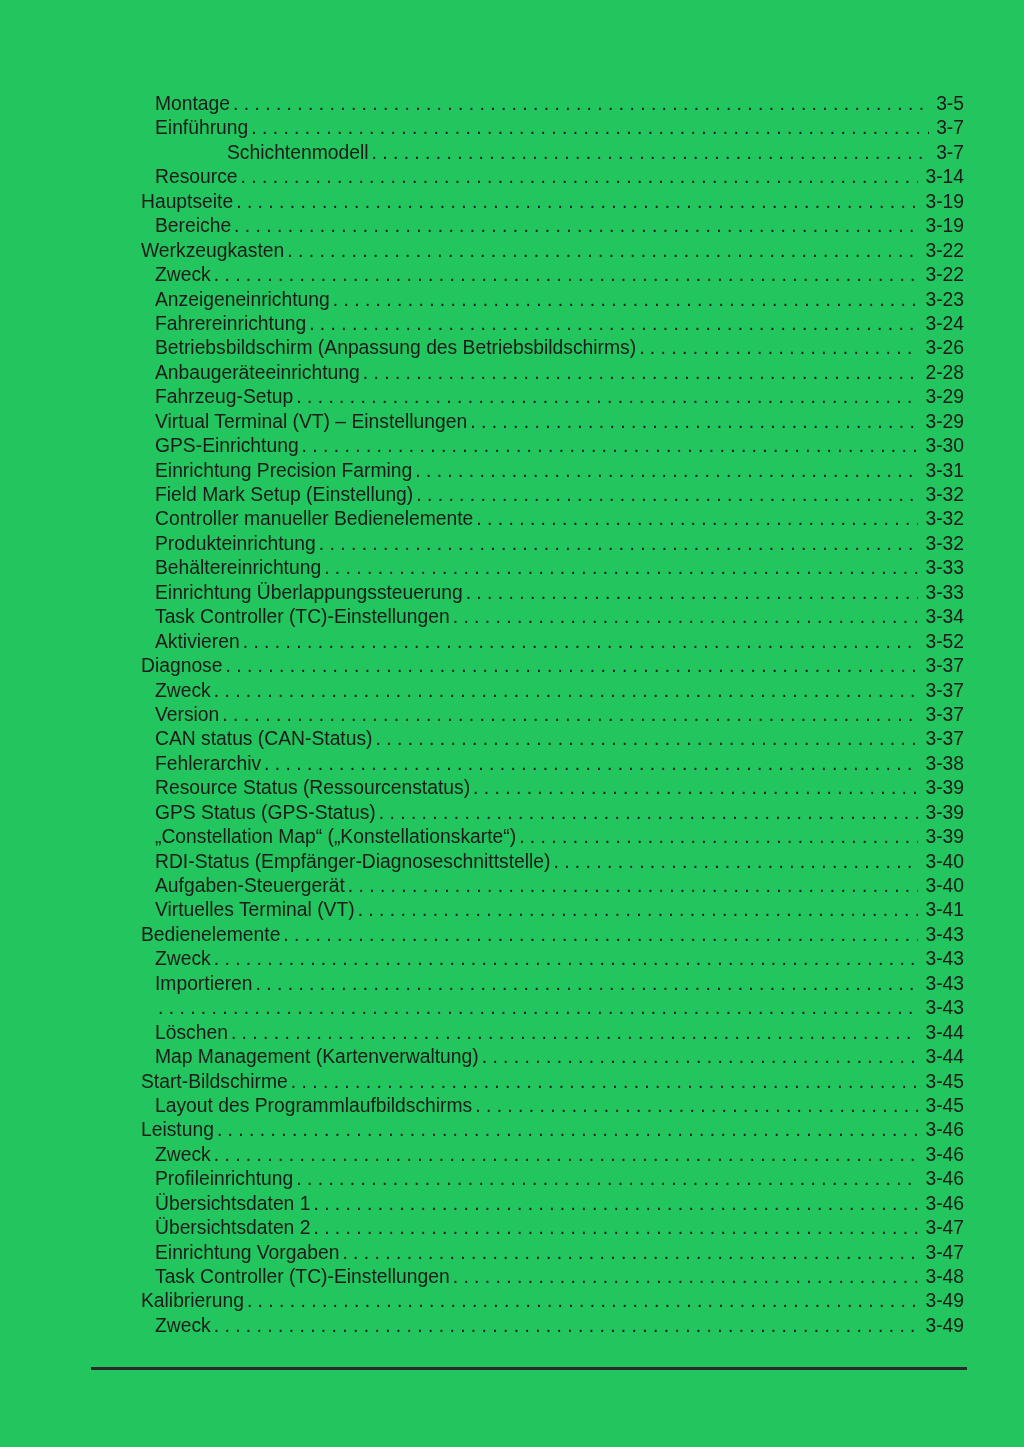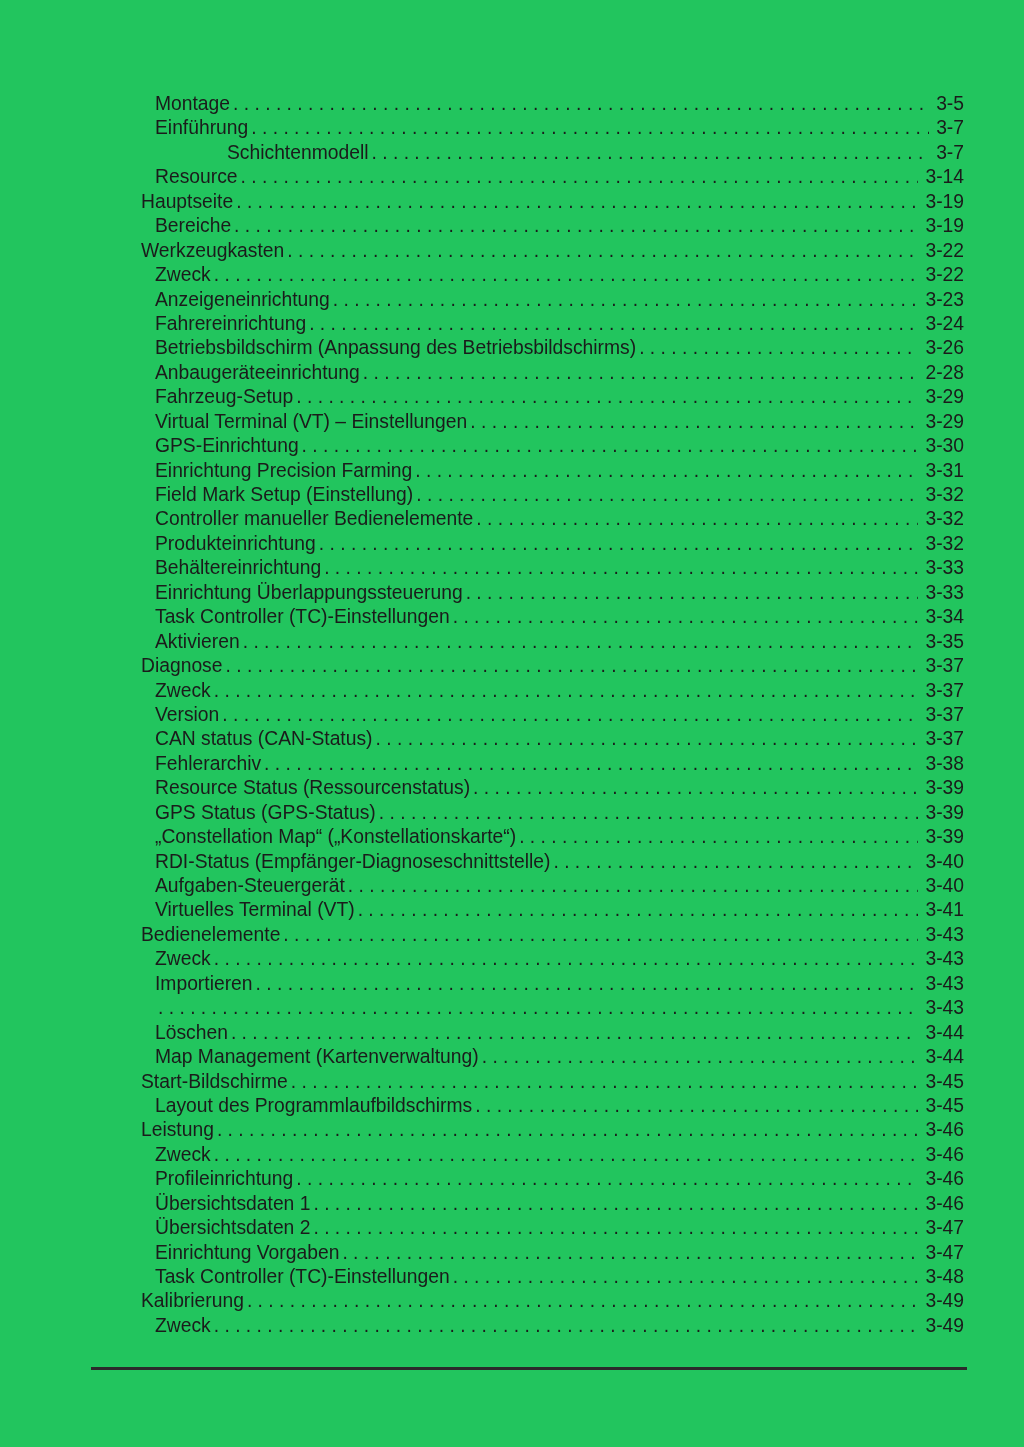--- a/index.html
+++ b/index.html
@@ -167,21 +167,21 @@
     <span class="toc-page">3-33</span>
   </div>
       <div class="toc-row lvl1">
     <span class="toc-label">Task Controller (TC)-Einstellungen</span>
     <span class="toc-leader" aria-hidden="true">. . . . . . . . . . . . . . . . . . . . . . . . . . . . . . . . . . . . . . . . . . . . . . . . . . . . . . . . . . . . . . . . . . . . . . . . . . . . . . . . . . . . . . . . . . . . . . . . . . . . . . . . . . . . . . . . . . . . . . . . . . . . . . . . . . . . . . . . . . . . . . . . . . . . . . . . . . . . . . . . </span>
     <span class="toc-page">3-34</span>
   </div>
       <div class="toc-row lvl1">
     <span class="toc-label">Aktivieren</span>
     <span class="toc-leader" aria-hidden="true">. . . . . . . . . . . . . . . . . . . . . . . . . . . . . . . . . . . . . . . . . . . . . . . . . . . . . . . . . . . . . . . . . . . . . . . . . . . . . . . . . . . . . . . . . . . . . . . . . . . . . . . . . . . . . . . . . . . . . . . . . . . . . . . . . . . . . . . . . . . . . . . . . . . . . . . . . . . . . . . . </span>
-    <span class="toc-page">3-35</span>
+    <span class="toc-page">3-52</span>
   </div>
       <div class="toc-row lvl0">
     <span class="toc-label">Diagnose</span>
     <span class="toc-leader" aria-hidden="true">. . . . . . . . . . . . . . . . . . . . . . . . . . . . . . . . . . . . . . . . . . . . . . . . . . . . . . . . . . . . . . . . . . . . . . . . . . . . . . . . . . . . . . . . . . . . . . . . . . . . . . . . . . . . . . . . . . . . . . . . . . . . . . . . . . . . . . . . . . . . . . . . . . . . . . . . . . . . . . . . </span>
     <span class="toc-page">3-37</span>
   </div>
       <div class="toc-row lvl1">
     <span class="toc-label">Zweck</span>
     <span class="toc-leader" aria-hidden="true">. . . . . . . . . . . . . . . . . . . . . . . . . . . . . . . . . . . . . . . . . . . . . . . . . . . . . . . . . . . . . . . . . . . . . . . . . . . . . . . . . . . . . . . . . . . . . . . . . . . . . . . . . . . . . . . . . . . . . . . . . . . . . . . . . . . . . . . . . . . . . . . . . . . . . . . . . . . . . . . . </span>
     <span class="toc-page">3-37</span>

